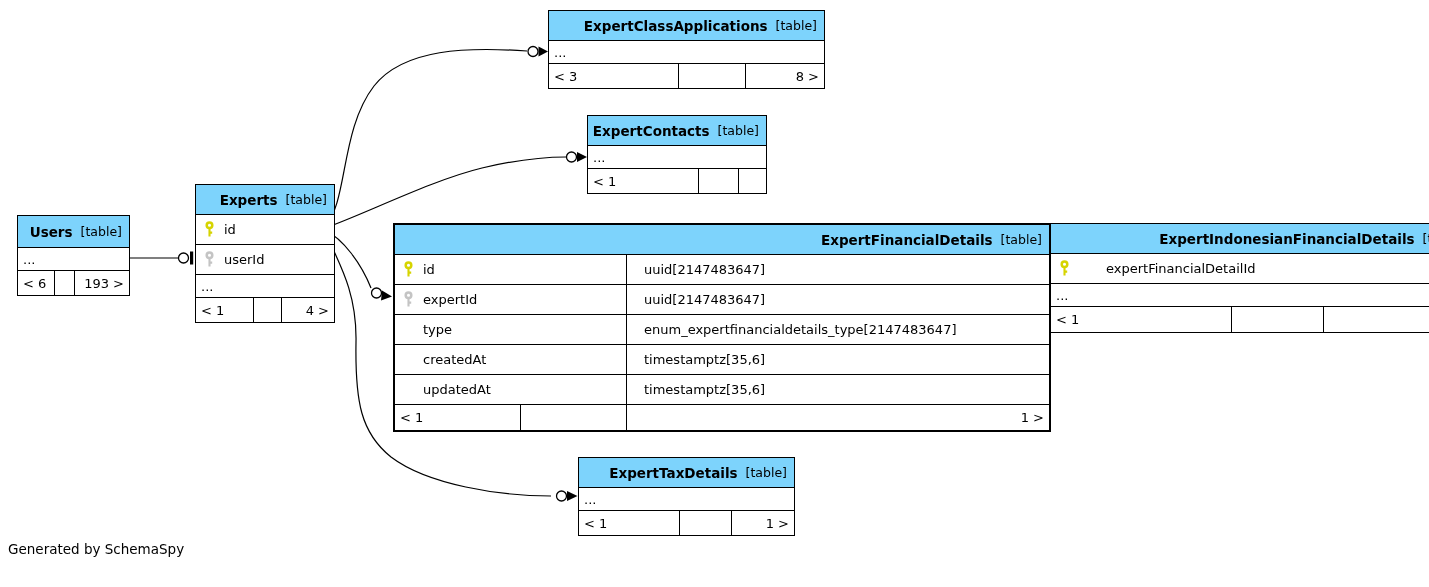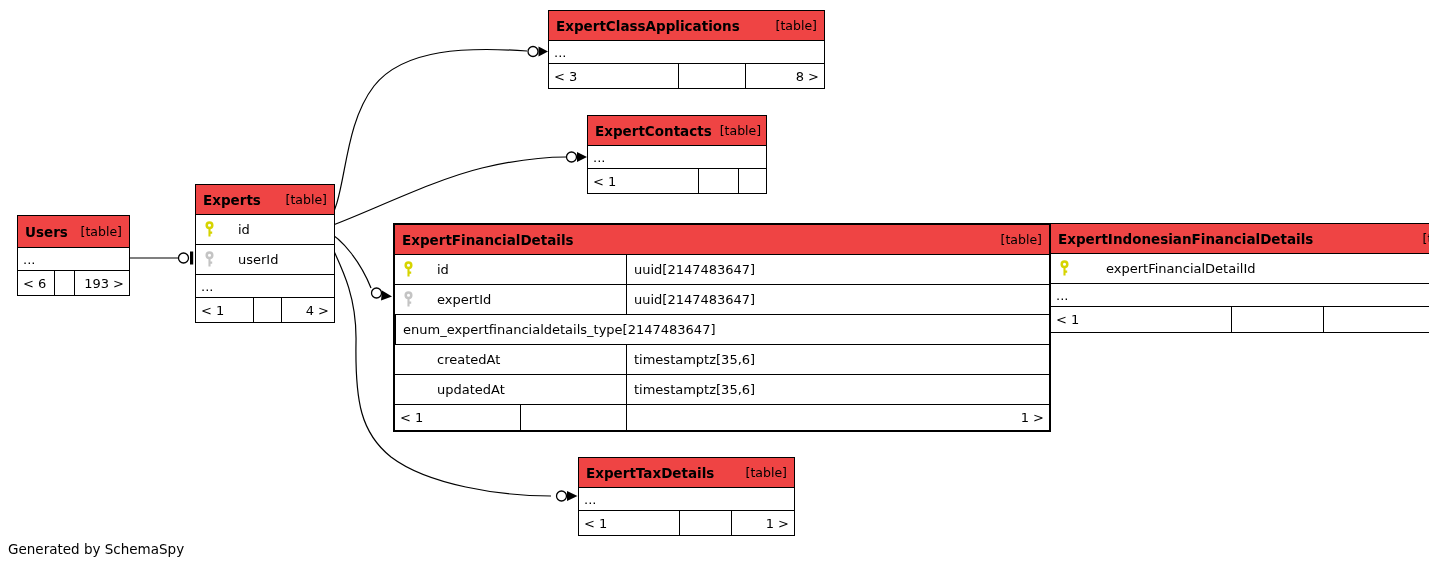--- a/index.html
+++ b/index.html
@@ -4,36 +4,36 @@
 <style>
   html,body{margin:0;padding:0;background:#fff;}
   #canvas{position:relative;width:1429px;height:587px;background:#fff;
           font-family:"DejaVu Sans",sans-serif;color:#000;overflow:hidden;}
   #wires{position:absolute;left:0;top:0;z-index:0;}
   .tbl{position:absolute;z-index:1;background:#fff;border:1.4px solid #000;
        font-size:13px;box-sizing:border-box;}
   .tbl.thick{border-width:2.3px;}
   .row{box-sizing:border-box;display:flex;align-items:center;}
   .row + .row, .hdr + .row{border-top:1px solid #000;}
-  .hdr{display:flex;justify-content:space-between;align-items:center;
-       background:#ef4444;height:29px;padding:0 7px;box-sizing:border-box;}
+  .hdr{display:flex;justify-content:flex-end;align-items:center;
+       background:#7dd3fc;height:29px;padding:0 7px;box-sizing:border-box;}
   .nm{font-weight:bold;font-size:13.5px;white-space:nowrap;}
   .tag{font-size:12.5px;white-space:nowrap;margin-left:8px;}
   .frow{height:30px;padding:0;}
   .ic{width:13px;margin-left:7px;display:inline-flex;align-items:center;justify-content:center;flex:none;}
-  .fl{margin-left:22px;white-space:nowrap;}
+  .fl{margin-left:8px;white-space:nowrap;}
   .dots{height:23px;padding-left:5px;}
   .foot{height:25px;}
   .fc{height:100%;display:flex;align-items:center;box-sizing:border-box;white-space:nowrap;}
   .fc + .fc{border-left:1px solid #000;}
   .fcl{padding-left:5px;}
   .fcr{flex:1;justify-content:flex-end;padding-right:5px;}
   .ncell{display:flex;align-items:center;height:100%;box-sizing:border-box;flex:none;}
   .tcell{flex:1;height:100%;display:flex;align-items:center;border-left:1px solid #000;
-         padding-left:7px;box-sizing:border-box;white-space:nowrap;overflow:hidden;}
+         padding-left:17px;box-sizing:border-box;white-space:nowrap;overflow:hidden;}
   .key{display:block;}
   .key.pk circle{stroke:#d6d400;}
   .key.pk path{stroke:#d6d400;}
   .key.fk circle{stroke:#c4c4c4;}
   .key.fk path{stroke:#c4c4c4;}
   #caption{position:absolute;left:8px;top:541px;font-size:13.5px;z-index:1;}
 </style>
 </head>
 <body>
 
@@ -165,20 +165,24 @@
           <svg class="key fk" width="11" height="17" viewBox="0 0 11 17">
               <circle cx="5.5" cy="4.2" r="2.8" fill="none" stroke-width="2.5"></circle>
               <path d="M5.5 7.2 V15.5 M5.5 11.6 H8.2" stroke-width="2.1"></path>
             </svg>
         </span>
         <span class="fl">expertId</span>
       </div>
       <div class="tcell">uuid[2147483647]</div>
     </div>
     <div class="row frow">
+      <div class="ncell" style="width:231px">
+        <span class="ic"></span>
+        <span class="fl">type</span>
+      </div>
       <div class="tcell">enum_expertfinancialdetails_type[2147483647]</div>
     </div>
     <div class="row frow">
       <div class="ncell" style="width:231px">
         <span class="ic"></span>
         <span class="fl">createdAt</span>
       </div>
       <div class="tcell">timestamptz[35,6]</div>
     </div>
     <div class="row frow">

